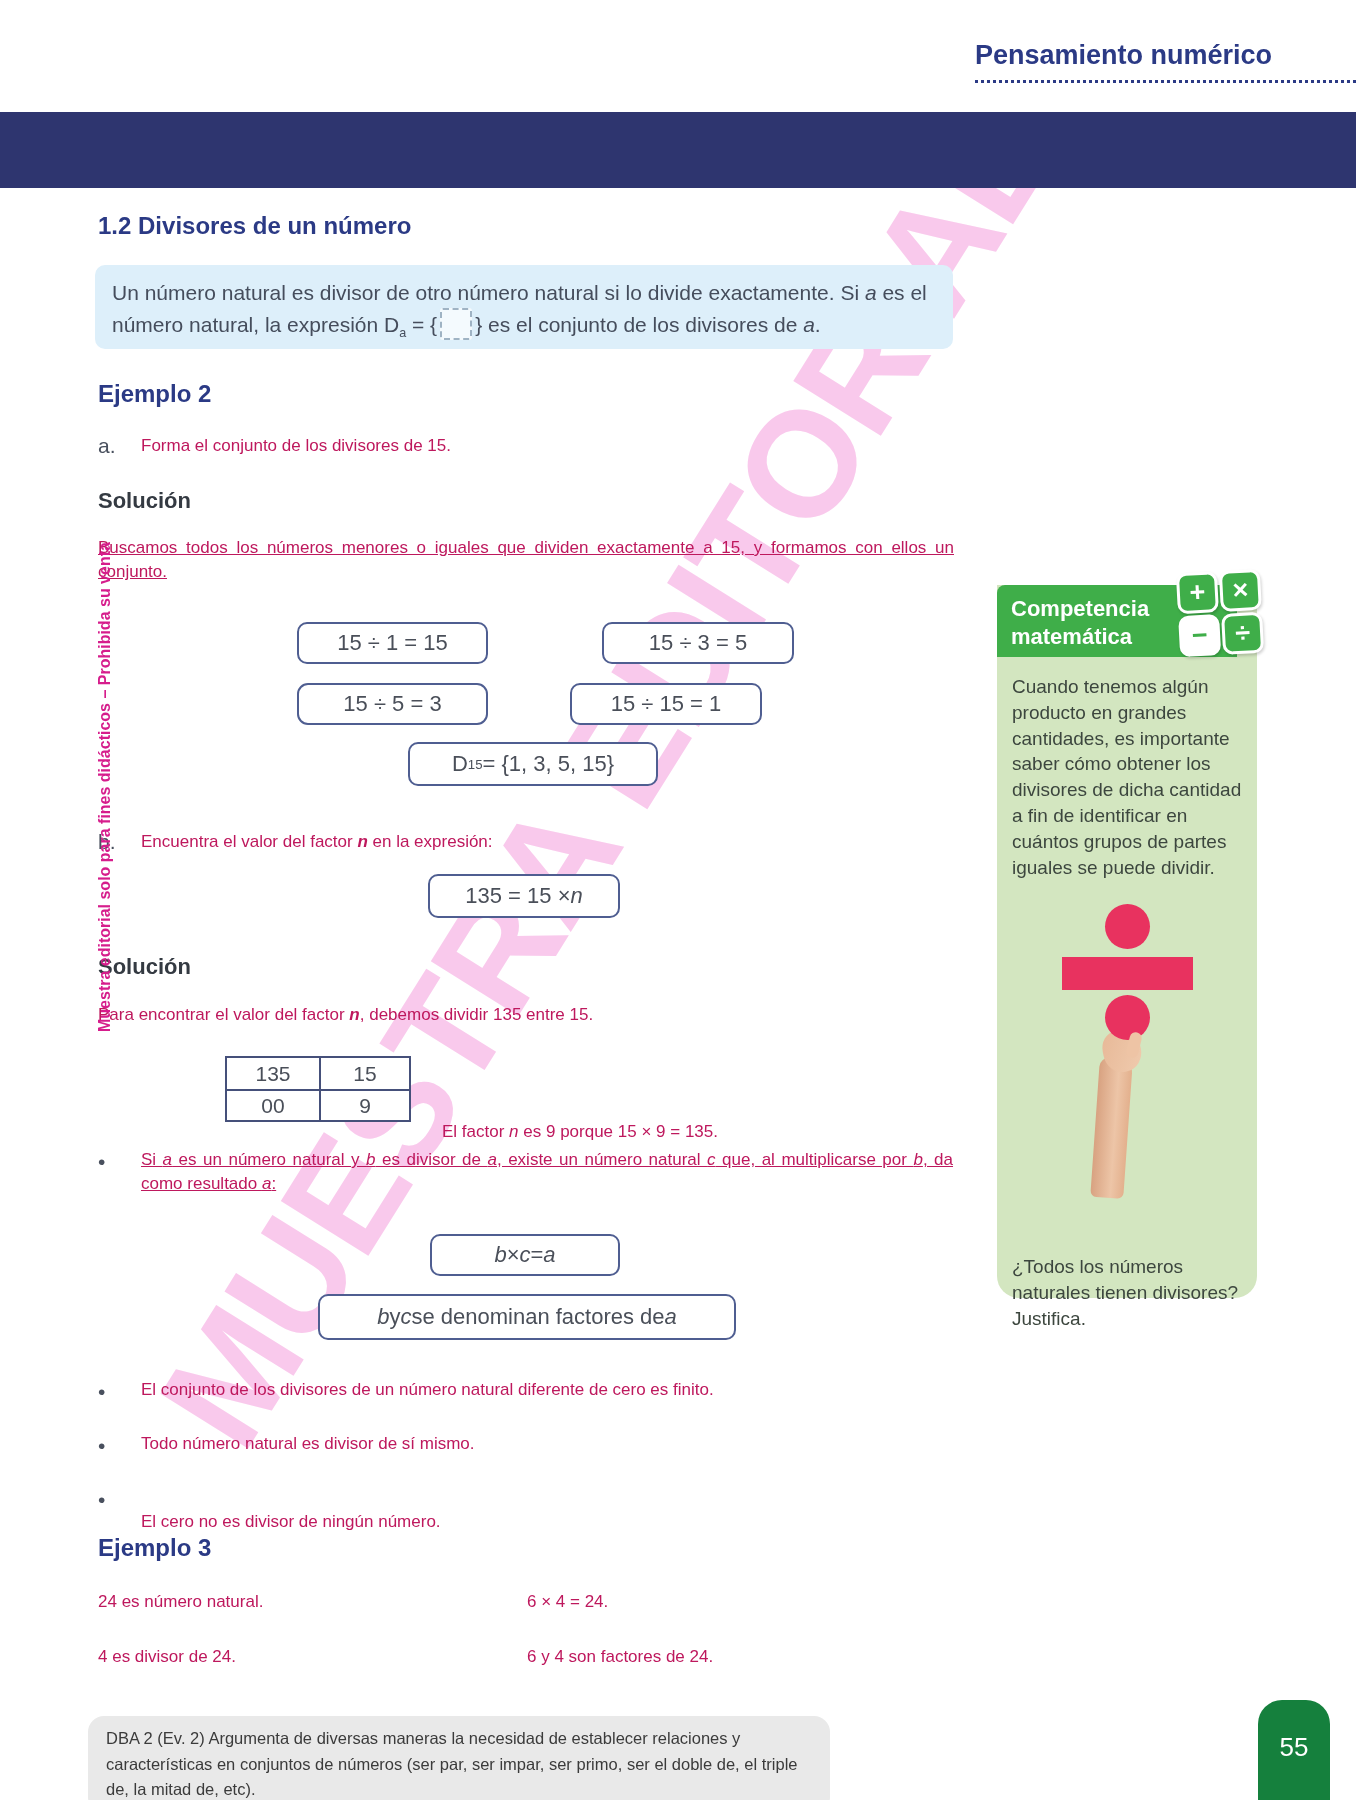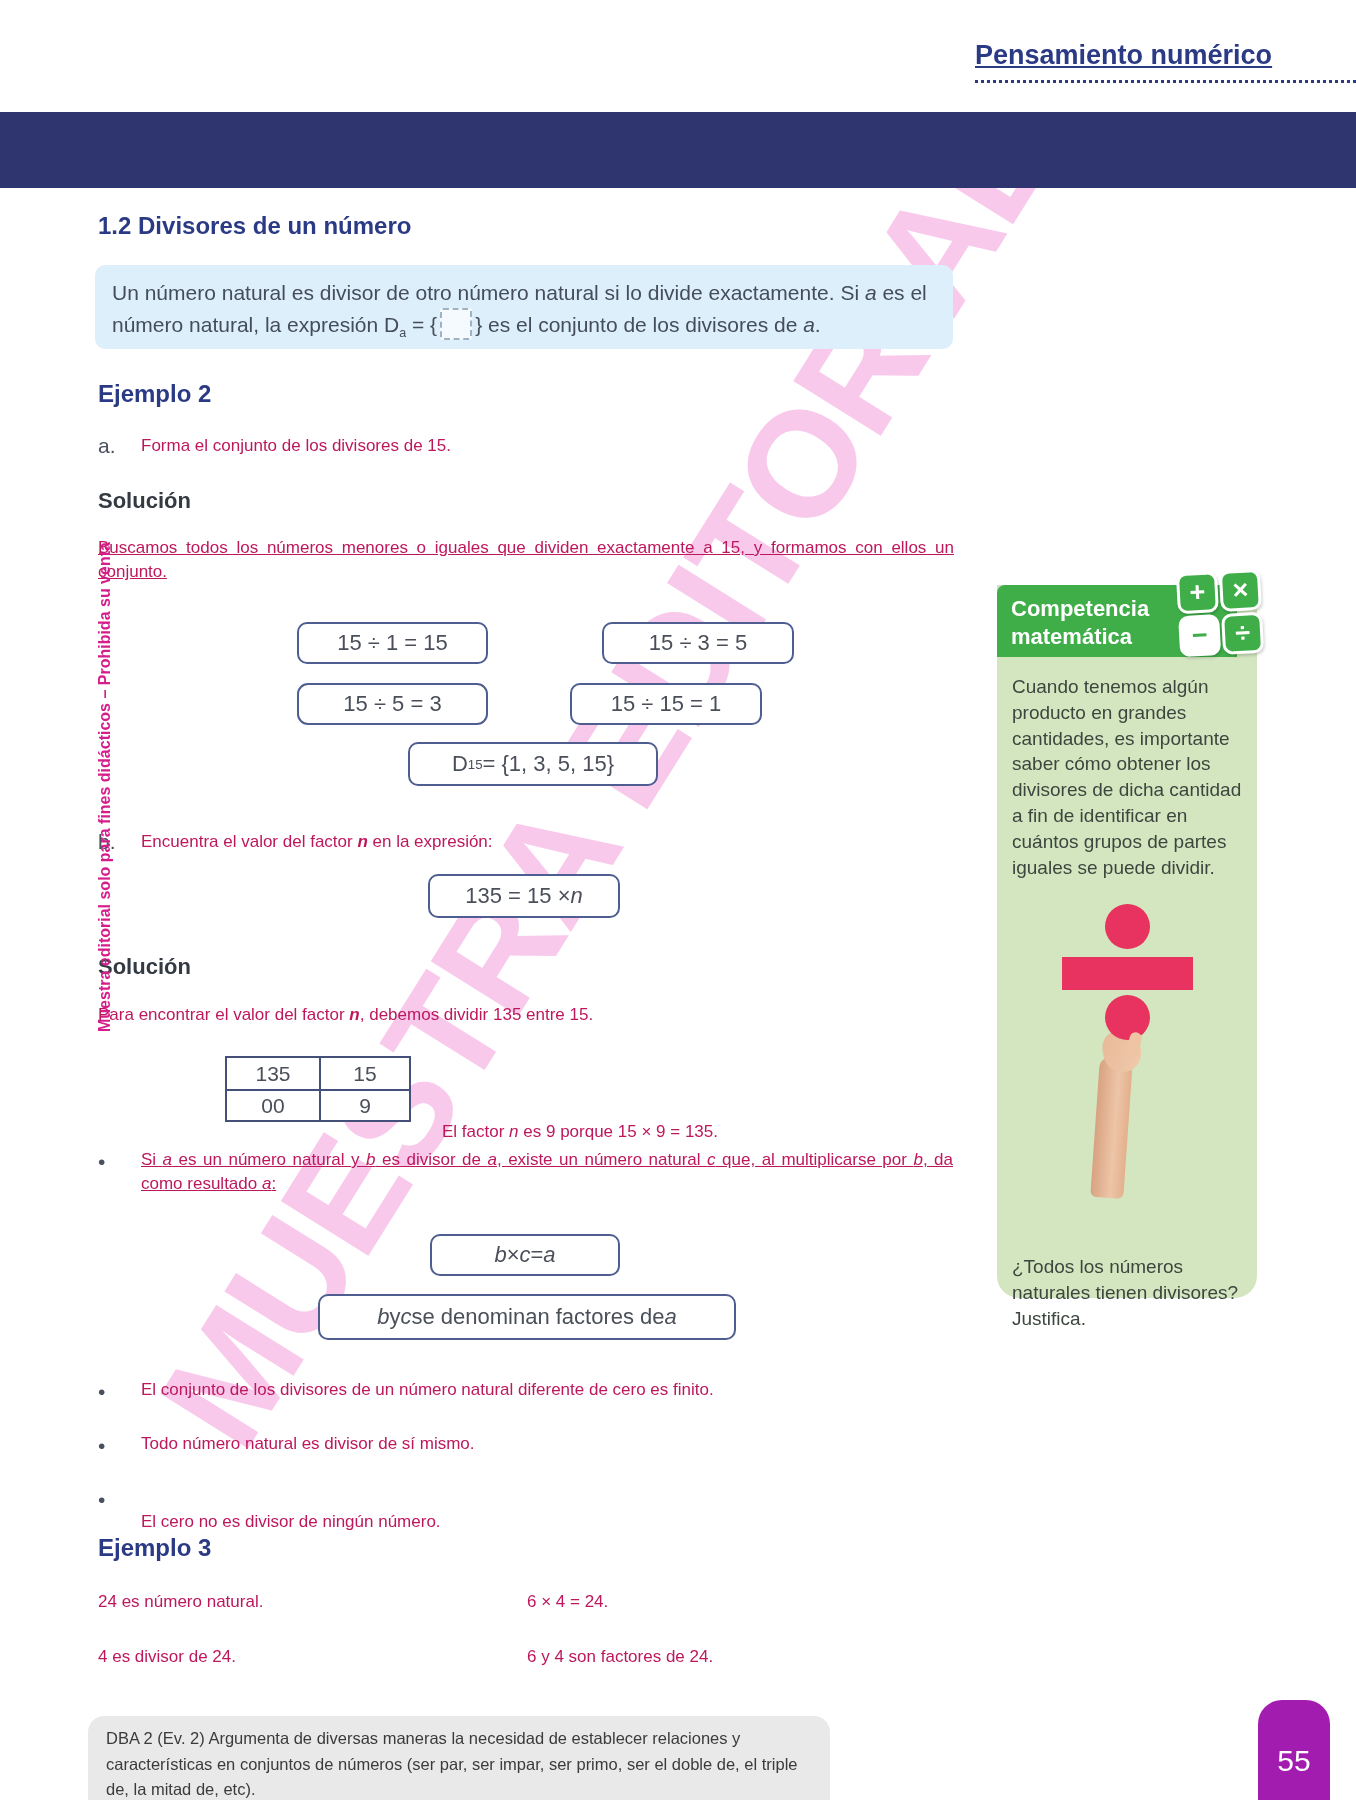--- a/index.html
+++ b/index.html
@@ -10,21 +10,21 @@
   .abs{position:absolute;}
   .z2{z-index:2;}
   .heading{font-weight:bold;color:#2b3a85;font-size:24px;}
   .subheading{font-weight:bold;color:#343a42;font-size:22px;}
   .body-text{color:#be185d;font-size:17px;line-height:1.42;}
   .it{font-style:italic;}
   .bi{font-style:italic;font-weight:bold;}
   .just{text-align:justify;text-decoration:underline;}
   
   .top-banner{left:0;top:112px;width:1356px;height:76px;background:#2e356f;z-index:2;}
-  .page-header{left:975px;top:40px;font-size:27px;font-weight:bold;color:#2b3a85;z-index:2;white-space:nowrap;text-decoration:underline;}
+  .page-header{left:975px;top:40px;font-size:27px;font-weight:bold;color:#2b3a85;z-index:2;white-space:nowrap;}
   .header-rule{left:975px;top:80px;width:381px;border-top:3px dotted #2b3a85;z-index:2;}
   
   .watermark{
     left:605px;top:780px;transform:translate(-50%,-50%) rotate(-58deg);
     font-size:150px;font-weight:bold;letter-spacing:-3px;white-space:nowrap;
     color:#f9c9ec;z-index:1;
   }
   .side-note{
     left:96px;top:1032px;transform-origin:0 0;transform:rotate(-90deg);
     font-size:16px;font-weight:bold;color:#d61d8c;white-space:nowrap;z-index:6;
@@ -92,23 +92,23 @@
   .finger{
     left:1128px;top:1032px;width:12px;height:26px;z-index:5;
     background:#eec4a5;border-radius:6px;transform:rotate(14deg);
   }
   
   .dba{
     left:88px;top:1716px;width:742px;box-sizing:border-box;background:#e9e9e9;border-radius:16px;
     padding:10px 18px;font-size:16.5px;line-height:1.55;color:#3b3b3b;z-index:2;
   }
   .page-badge{
-    left:1258px;top:1700px;width:72px;height:100px;background:#a21caf;border-radius:24px 24px 0 0;
-    color:#fff;font-size:30px;display:flex;justify-content:center;align-items:flex-start;
-    padding-top:44px;box-sizing:border-box;z-index:2;
+    left:1258px;top:1700px;width:72px;height:100px;background:#15803d;border-radius:24px 24px 0 0;
+    color:#fff;font-size:26px;display:flex;justify-content:center;align-items:flex-start;
+    padding-top:32px;box-sizing:border-box;z-index:2;
   }
 </style>
 </head>
 <body>
 
 <div class="abs watermark">MUESTRA EDITORIAL</div>
 
 <div class="abs page-header">Pensamiento numérico</div>
 <div class="abs header-rule"></div>
 <div class="abs top-banner"></div>

